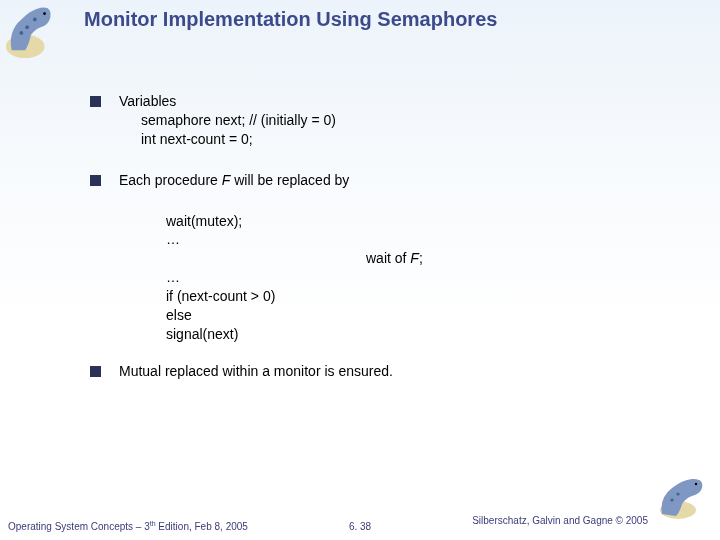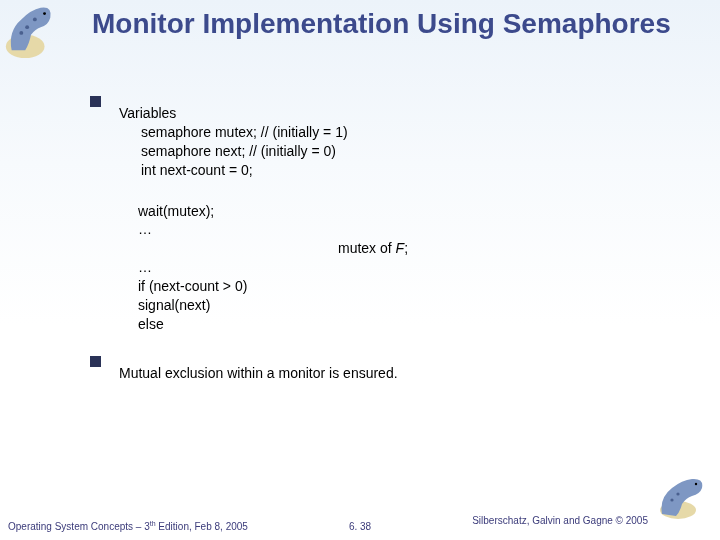--- a/index.html
+++ b/index.html
@@ -3,27 +3,27 @@
 <meta charset="utf-8">
 <style>
   * { box-sizing: border-box; margin: 0; padding: 0; }
   html, body { width: 720px; height: 540px; font-family: Arial, Helvetica, sans-serif; background: #fff; overflow: hidden; }
   .slide { position: relative; width: 720px; height: 540px; background: linear-gradient(180deg, #ecf3fa 0%, #f7fafd 30%, #ffffff 60%); }
   .logo-tl { position: absolute; top: 2px; left: 2px; width: 58px; height: 58px; }
   .logo-br { position: absolute; bottom: 20px; right: 6px; width: 60px; height: 44px; }
   .dino-body { fill: #7e97c3; }
   .dino-belly { fill: #e6d9a8; }
   .dino-spots { fill: #4a608f; }
-  .title { position: absolute; top: 8px; left: 92px; right: 20px; font-size: 28px; font-weight: bold; color: #3c4a8c; }
+  .title { position: absolute; top: 8px; left: 84px; right: 20px; font-size: 20px; font-weight: bold; color: #3c4a8c; }
   .content { position: absolute; top: 92px; left: 90px; right: 40px; font-size: 14px; color: #000; line-height: 1.35; }
   .b-item { display: flex; margin-bottom: 22px; }
   .sq { width: 11px; height: 11px; background: #2a3257; flex-shrink: 0; margin-top: 4px; margin-right: 18px; }
-  .b-body { flex: 1; margin-top: 12px; }
+  .b-body { flex: 1; }
   .sub { margin-left: 22px; }
-  .code-block { margin-left: 48px; margin-top: 6px; margin-bottom: 6px; }
+  .code-block { margin-left: 76px; margin-top: 6px; margin-bottom: 6px; }
   .body-of { margin-left: 200px; }
   .i { font-style: italic; }
   .footer { position: absolute; bottom: 8px; left: 0; right: 0; height: 14px; font-size: 10px; color: #3b3b7a; }
   .foot-left { position: absolute; left: 8px; bottom: 0; }
   .foot-center { position: absolute; left: 50%; transform: translateX(-50%); bottom: 0; text-align: center; }
   .foot-right { position: absolute; right: 72px; bottom: 6px; }
   .sup { font-size: 7px; vertical-align: super; }
 </style>
 </head>
 <body>
@@ -40,42 +40,47 @@
   </svg>
 
   <h1 class="title">Monitor Implementation Using Semaphores</h1>
 
   <div class="content">
 
     <div class="b-item">
       <div class="sq"></div>
       <div class="b-body">
         <div>Variables</div>
-        <div class="sub">semaphore mutex;  // (initially  = 1)</div>
         <div class="sub">semaphore next;     // (initially  = 0)</div>
         <div class="sub">int next-count = 0;</div>
       </div>
     </div>
 
+    <div class="b-item">
+      <div class="sq"></div>
+      <div class="b-body">
+        <span>Each procedure </span><span class="i">F</span><span>  will be replaced by</span>
+      </div>
+    </div>
 
     <div class="code-block">
       <div>wait(mutex);</div>
       <div>   …</div>
       <div class="body-of">
-        <span>mutex of </span><span class="i">F</span><span>;</span>
+        <span>wait of </span><span class="i">F</span><span>;</span>
       </div>
       <div>            …</div>
       <div>if (next-count &gt; 0)</div>
+      <div>else</div>
       <div>        signal(next)</div>
-      <div>else</div>
     </div>
 
     <div class="b-item" style="margin-top:18px;">
       <div class="sq"></div>
-      <div class="b-body">Mutual exclusion within a monitor is ensured.</div>
+      <div class="b-body">Mutual replaced within a monitor is ensured.</div>
     </div>
 
   </div>
 
   <svg class="logo-br" viewBox="0 0 60 44">
     <ellipse class="dino-belly" cx="24" cy="34" rx="18" ry="9"></ellipse>
     <path class="dino-body" d="M8 38 Q5 22 18 12 Q28 4 38 3 Q50 2 48 12 Q46 18 38 20 Q32 22 28 28 Q26 36 22 40 Z"></path>
     <circle class="dino-spots" cx="18" cy="24" r="1.6"></circle>
     <circle class="dino-spots" cx="24" cy="18" r="1.6"></circle>
     <circle cx="42" cy="8" r="1.2" fill="#000"></circle>

